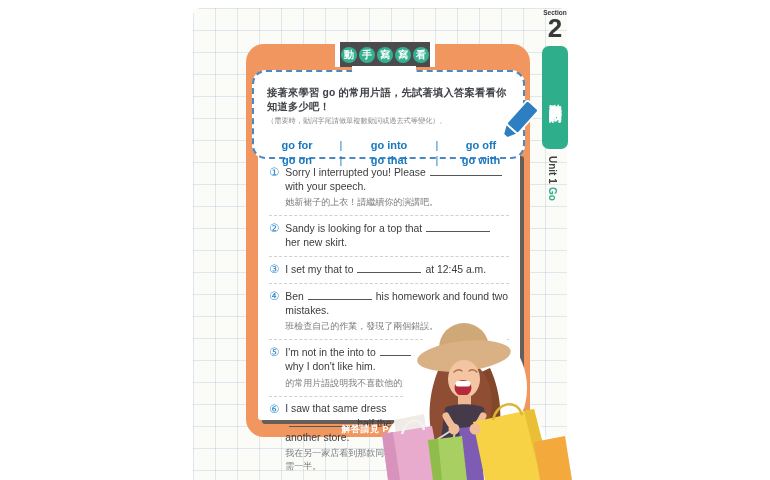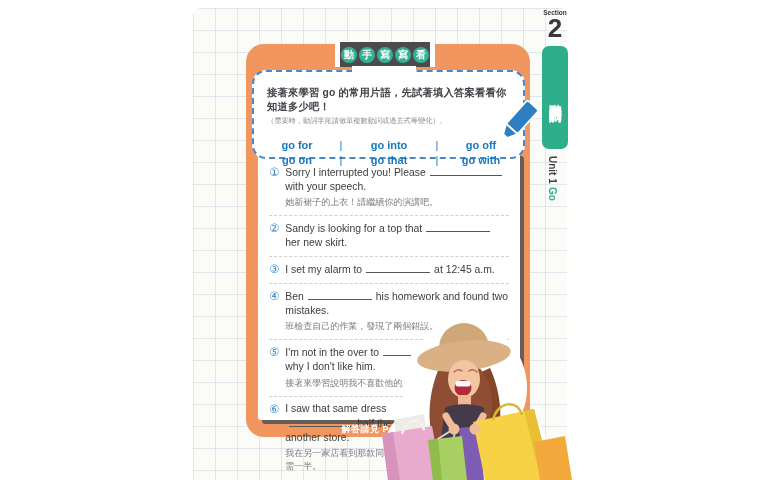--- a/index.html
+++ b/index.html
@@ -164,37 +164,37 @@
   <div class="q">
     <span class="qnum">②</span>
     <div class="qbody">
       <p class="en"><span>Sandy is looking for a top that</span><span class="blank"></span><span>her new skirt.</span></p>
     </div>
   </div>
 
   <div class="q">
     <span class="qnum">③</span>
     <div class="qbody">
-      <p class="en"><span>I set my alarm to</span><span class="blank"></span><span>at 12:45 a.m.</span></p>
+      <p class="en"><span>I set my that to</span><span class="blank"></span><span>at 12:45 a.m.</span></p>
     </div>
   </div>
 
   <div class="q">
     <span class="qnum">④</span>
     <div class="qbody">
       <p class="en"><span>Ben</span><span class="blank"></span><span>his homework and found two mistakes.</span></p>
       <p class="zh"><span>班</span><span class="key">檢查</span><span>自己的作業，發現了兩個錯誤。</span></p>
     </div>
   </div>
 
   <div class="q">
     <span class="qnum">⑤</span>
     <div class="qbody">
-      <p class="en"><span>I'm not in the over to</span><span class="blank"></span><span>the reasons why I don't like him.</span></p>
-      <p class="zh"><span>接著來學習</span><span class="key">說明</span><span>我不喜歡他的原因。</span></p>
+      <p class="en"><span>I'm not in the into to</span><span class="blank"></span><span>the reasons why I don't like him.</span></p>
+      <p class="zh"><span>的常用片語</span><span class="key">說明</span><span>我不喜歡他的原因。</span></p>
     </div>
   </div>
 
   <div class="q q6">
     <span class="qnum">⑥</span>
     <div class="qbody">
       <p class="en"><span>I saw that same dress</span><span class="blank"></span><span>half the price at another store.</span></p>
       <p class="zh"><span>我在另一家店看到那款同樣的洋裝</span><span class="key">要價</span><span>只需一半。</span></p>
     </div>
   </div>

